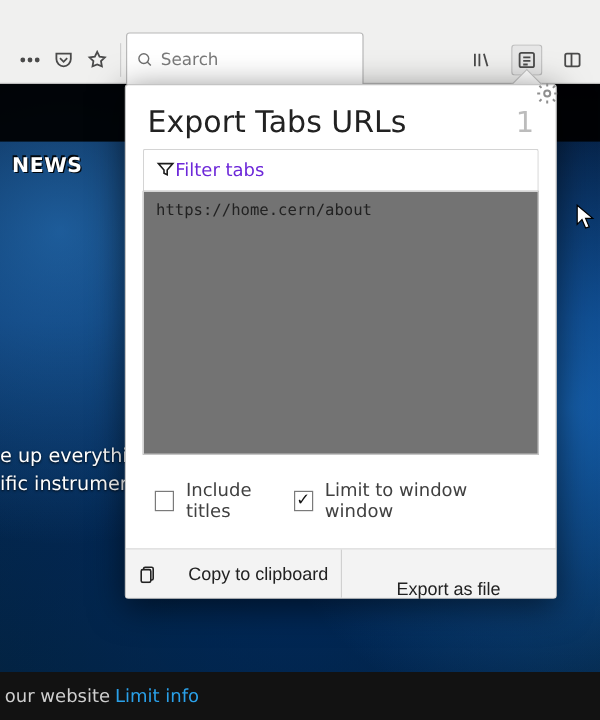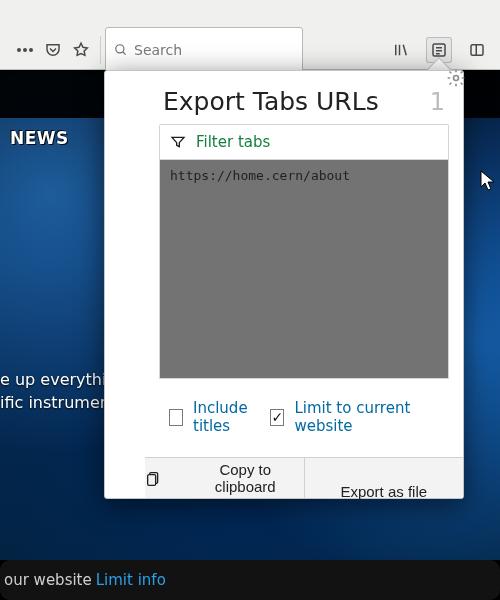--- a/index.html
+++ b/index.html
@@ -58,63 +58,62 @@
   .body-text {
     position:absolute; left:0; top:370px; color:#fff; font-size:16px;
     text-shadow: 0 1px 2px rgba(0,0,0,.9);
   }
   .body-text div { margin-bottom:4px; }
 
   
   .footer {
     position:absolute; left:0; right:0; bottom:0; height:40px;
     background:#121212; color:#cfcfcf; display:flex; align-items:center;
-    padding-left:4px; font-size:15px;border-radius:10px;
+    padding-left:4px; font-size:15px;
   }
   .footer a { color:#2aa0e8; text-decoration:none; margin-left:4px; }
 
   
   .panel-wrap { position:absolute; left:104px; top:70px; }
   .arrow-tip {
     position:absolute; right:16px; top:-9px; width:18px; height:18px;
     background:#fff; border:1px solid #c4c4c4; transform:rotate(45deg);
     border-right:none; border-bottom:none;
   }
   .panel {
     width:360px; background:#fff; border:1px solid #c4c4c4; border-radius:3px;
     box-shadow: 0 6px 28px rgba(0,0,0,.55);
     position:relative;
-    padding-left:40px;
   }
   .panel-gear {
     position:absolute; top:-3px; right:-3px; width:30px; height:30px;
     display:flex; align-items:flex-start; justify-content:flex-end;
     color:#8e8e8e;
   }
   .panel-hd {
     display:flex; align-items:center; justify-content:space-between;
     padding: 16px 18px 8px 18px;
   }
   .panel-title { font-size:25px; font-weight:400; color:#222; }
   .panel-count { font-size:24px; color:#bcbcbc; }
   .panel-body { padding: 0 14px 8px 14px; }
   .filter-row {
     border:1px solid #d4d4d4; border-bottom:none; border-top-left-radius:2px;
     border-top-right-radius:2px; background:#fff; padding:8px 10px;
-    display:flex; align-items:center; gap:10px; color:#15803d; font-size:15px;
+    display:flex; align-items:flex-start; color:#6d28d9; font-size:15px;
   }
   .filter-row svg { flex:0 0 auto; color:#1d1d1d; }
   .urls-box {
     width:100%; height:220px; border:1px solid #d4d4d4; background:#737373;
     font-family: "DejaVu Sans Mono", Menlo, monospace; font-size:13px;
     padding:8px 10px; resize:none; outline:none; color:#222;
   }
   .opts {
     display:flex; align-items:center; justify-content:space-between;
-    padding: 16px 10px 14px 10px; font-size:15px; color:#0369a1;
+    padding: 16px 10px 14px 10px; font-size:15px; color:#404040;
   }
   .chk { display:flex; align-items:center; gap:10px; }
   .chk .box { width:17px; height:17px; border:1px solid #7a7a7a; background:#fff; display:flex; align-items:center; justify-content:center; }
   .chk .box.checked::after { content:"✓"; font-size:14px; line-height:1; color:#111; font-weight:700; }
   .actions {
     display:flex; border-top:1px solid #d0d0d0;
   }
   .actions button {
     flex:1; background:#f3f3f3; border:none; height:40px; font-size:15px;
     display:flex; align-items:center; justify-content:center; gap:26px;
@@ -217,21 +216,21 @@
         <span>Filter tabs</span>
       </div>
       <textarea class="urls-box" spellcheck="false" style="">https://home.cern/about</textarea>
       <div class="opts">
         <label class="chk">
           <span class="box"></span>
           <span>Include titles</span>
         </label>
         <label class="chk">
           <span class="box checked"></span>
-          <span>Limit to current website</span>
+          <span>Limit to window window</span>
         </label>
       </div>
     </div>
     <div class="actions">
       <button>
         <svg width="16" height="16" viewBox="0 0 24 24" fill="none" stroke="currentColor" stroke-width="2">
             <rect x="7" y="4" width="12" height="16" rx="2"></rect>
             <rect x="4" y="7" width="12" height="16" rx="2" fill="#f3f3f3"></rect>
           </svg>
         <span>Copy to clipboard</span>

